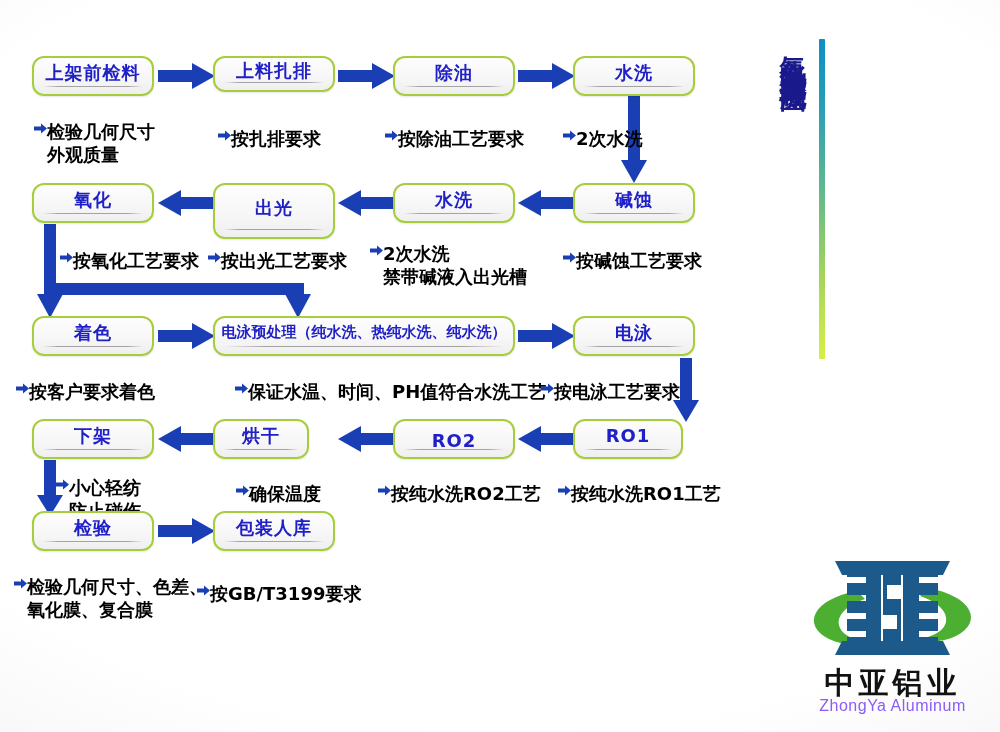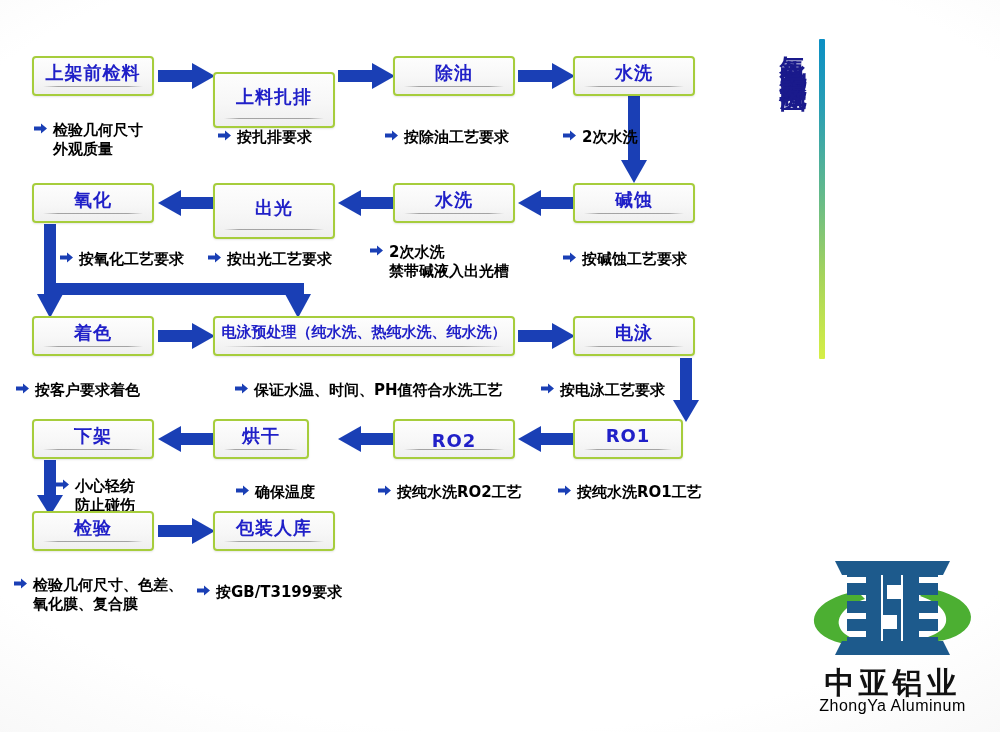--- a/index.html
+++ b/index.html
@@ -16,21 +16,21 @@
     background:
       radial-gradient(ellipse 120% 100% at 50% 45%, #ffffff 55%, #f4f4f4 78%, #ebebeb 100%);
   }
   #canvas{position:absolute;inset:0;}
 
   
   .box{
     position:absolute;
     box-sizing:border-box;
     border:2px solid #a6cd3c;
-    border-radius:4px;
+    border-radius:12px;
     background:linear-gradient(180deg,#fdfdfd 0%,#f7f7f7 55%,#efefef 100%);
     box-shadow:0 1px 2px rgba(0,0,0,.10);
     display:flex;
     align-items:center;
     justify-content:center;
     color:#2020c8;
     font-weight:bold;
     letter-spacing:1px;
     z-index:6;
   }
@@ -50,23 +50,22 @@
     background:linear-gradient(90deg,rgba(160,160,160,0),rgba(150,150,150,.85) 15%,rgba(150,150,150,.85) 85%,rgba(160,160,160,0));
   }
   .box.t18 .lbl{font-size:18px;}
   .box.t15 .lbl{font-size:15px;letter-spacing:0px;}
 
   
   .note{
     position:absolute;
     display:flex;
     align-items:flex-start;
-    gap:6px;
     color:#000;
-    font-size:15px;
+    font-size:18px;
     font-weight:bold;
     line-height:1.25;
     white-space:pre;
     z-index:5;
   }
   .note .bt{flex:0 0 auto;margin-top:2px;}
   .note .ntxt{display:block;}
 
   
   #title-wrap{
@@ -107,21 +106,21 @@
   #logo-cn{
     position:absolute;left:0;top:108px;width:195px;
     text-align:center;
     font-size:30px;font-weight:bold;color:#111;
     letter-spacing:4px;
     font-family:"DejaVu Sans","Liberation Sans",sans-serif;
   }
   #logo-en{
     position:absolute;left:0;top:142px;width:195px;
     text-align:center;
-    font-size:16px;color:#000000;
+    font-size:16px;color:#8b5cf6;
     letter-spacing:.5px;
     font-family:"Liberation Sans",sans-serif;
   }
 </style>
 </head>
 <body>
 
 <div id="page"></div>
 
 <svg id="canvas" width="1000" height="732" viewBox="0 0 1000 732" xmlns="http://www.w3.org/2000/svg">
@@ -209,21 +208,21 @@
     <g>
       <rect x="158" y="525" width="36" height="12"></rect>
       <path d="M192,518 L215,531 L192,544 Z"></path>
     </g>
   </g>
 </svg>
 
 <div class="box t18" style="left:32px;top:56px;width:122px;height:40px;">
   <span class="lbl">上架前检料</span>
 </div>
-<div class="box t18" style="left:213px;top:56px;width:122px;height:56px;margin-top:16px;">
+<div class="box t18" style="left:213px;top:56px;width:122px;height:36px;">
   <span class="lbl">上料扎排</span>
 </div>
 <div class="box t18" style="left:393px;top:56px;width:122px;height:40px;">
   <span class="lbl">除油</span>
 </div>
 <div class="box t18" style="left:573px;top:56px;width:122px;height:40px;">
   <span class="lbl">水洗</span>
 </div>
 
 <div class="box t18" style="left:32px;top:183px;width:122px;height:40px;">

